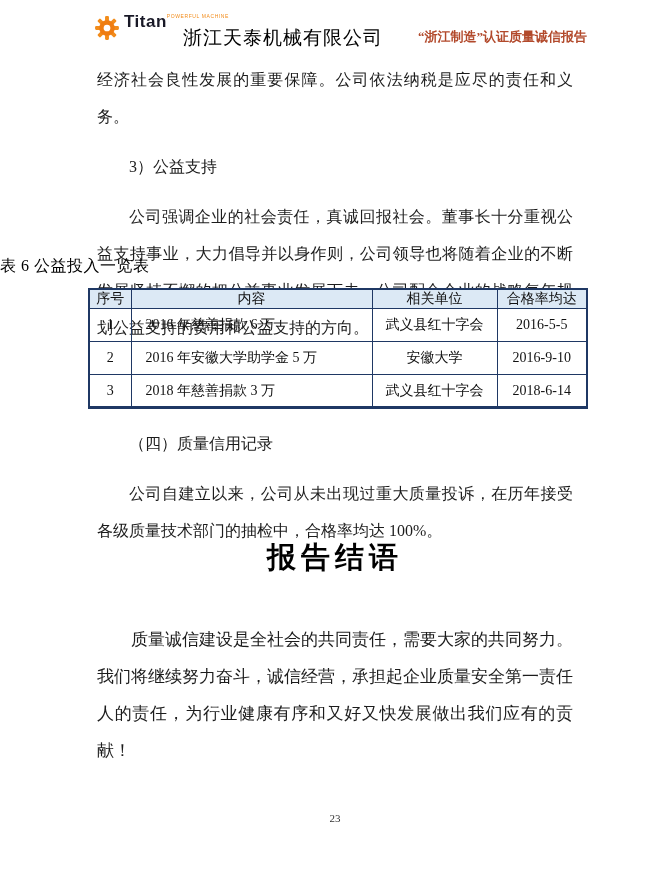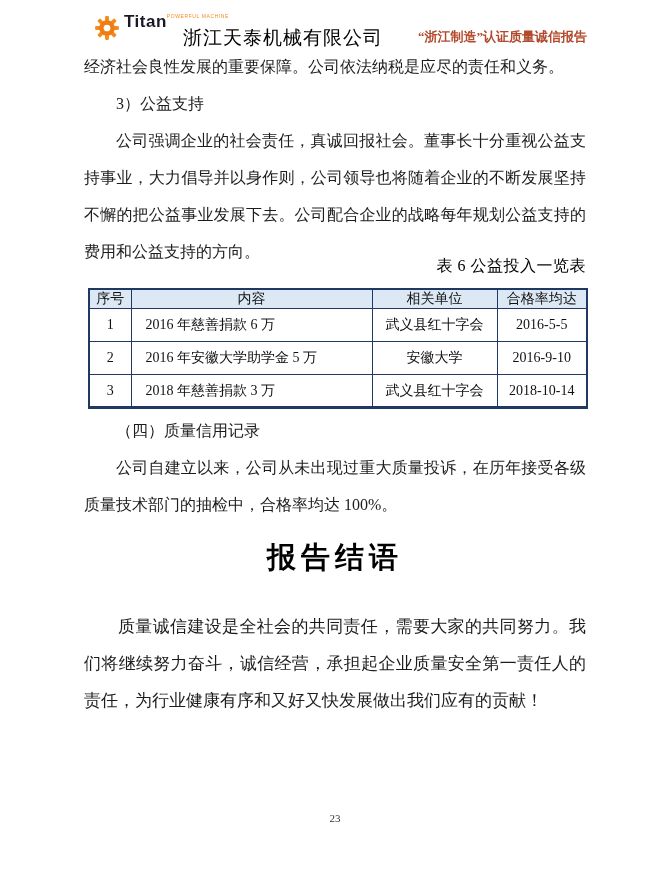--- a/index.html
+++ b/index.html
@@ -29,27 +29,27 @@
     position:absolute;left:175px;top:25px;width:205px;
     font-size:19px;letter-spacing:1px;color:#000;white-space:nowrap;margin-left:8px;
   }
   .hdr-label{
     position:absolute;left:392px;top:28px;width:195px;
     font-size:13px;font-weight:bold;color:var(--label-red);
     white-space:nowrap;text-align:right;
   }
   
   .flow{position:absolute;left:84px;width:502px;font-size:16px;line-height:37px;text-align:justify;}
-  .flow p{margin:0;}
+  .flow p{margin:13px;}
   .indent{text-indent:2em;}
   .sec-top{top:48px;}
   .sec-mid{top:412px;}
   .tbl-caption{
     position:absolute;left:0;top:256px;width:586px;
-    text-align:right;font-size:16px;color:#000;letter-spacing:.5px;
+    text-align:left;font-size:16px;color:#000;letter-spacing:.5px;
   }
   
   .don-table{
     position:absolute;left:88px;top:288px;width:498px;
     border-collapse:collapse;table-layout:fixed;
     font-size:14px;color:#111;
     border:2px solid var(--table-border);
     border-bottom-width:3px;
   }
   .don-table th,.don-table td{
@@ -134,21 +134,21 @@
       <tr>
         <td>2</td>
         <td class="cell-content">2016 年安徽大学助学金 5 万</td>
         <td>安徽大学</td>
         <td>2016-9-10</td>
       </tr>
       <tr>
         <td>3</td>
         <td class="cell-content">2018 年慈善捐款 3 万</td>
         <td>武义县红十字会</td>
-        <td>2018-10-14</td>
+        <td>2018-6-14</td>
       </tr>
     </tbody>
   </table>
 
   <div class="flow sec-mid">
     <p class="indent">（四）质量信用记录</p>
     <p class="indent">公司自建立以来，公司从未出现过重大质量投诉，在历年接受各级质量技术部门的抽检中，合格率均达 100%。</p>
   </div>
 
   <div class="closing-title">报告结语</div>

